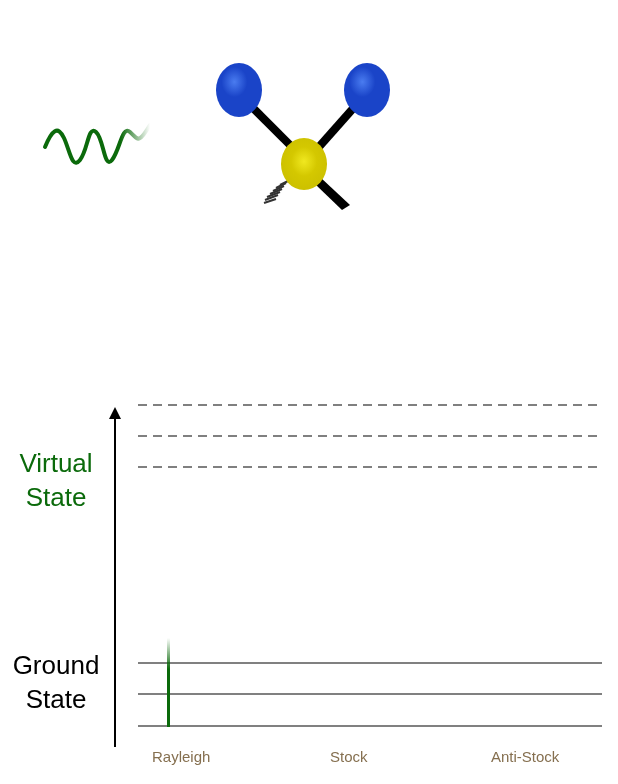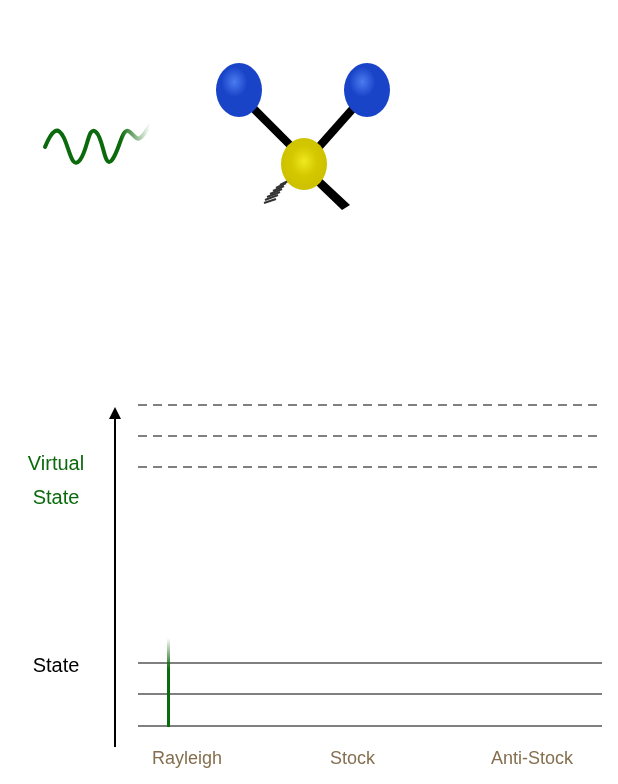--- a/index.html
+++ b/index.html
@@ -1,21 +1,21 @@
 <!DOCTYPE html>
 <html><head>
 <meta charset="utf-8">
 <style>
   html, body { margin:0; padding:0; background:#ffffff; }
   body { width:618px; height:784px; position:relative; overflow:hidden; font-family:"Liberation Sans", sans-serif; }
   .abs { position:absolute; }
-  .label { font-size:20px; line-height:34px; text-align:center; }
+  .label { font-size:26px; line-height:34px; text-align:center; }
   .green { color:#0b6a0b; }
   .black { color:#000; }
-  .xlabel { font-size:18px; color:#856f4f; }
+  .xlabel { font-size:15px; color:#856f4f; }
 </style>
 </head>
 <body>
 
 <svg class="abs" style="left:40px;top:110px" width="115" height="70" viewBox="0 0 115 70">
   <defs>
     <linearGradient id="wg" x1="0" x2="1" y1="0" y2="0">
       <stop offset="0" stop-color="#0b6a0b"></stop>
       <stop offset="0.72" stop-color="#0b6a0b"></stop>
       <stop offset="1" stop-color="#0b6a0b" stop-opacity="0"></stop>
@@ -60,20 +60,21 @@
   <line x1="10" y1="10" x2="10" y2="342" stroke="#000" stroke-width="2"></line>
   <polygon points="4,14 10,2 16,14" fill="#000"></polygon>
 </svg>
 
 <div class="abs label green" style="left:0;top:446px;width:112px;">
   <div>Virtual</div>
   <div>State</div>
 </div>
 
 <div class="abs label black" style="left:0;top:648px;width:112px;">
+  <div>Ground</div>
   <div>State</div>
 </div>
 
 <svg class="abs" style="left:0;top:0" width="618" height="784" viewBox="0 0 618 784">
   <g stroke="#808080" stroke-width="2" stroke-dasharray="9,6">
     <line x1="138" y1="405" x2="602" y2="405"></line>
     <line x1="138" y1="436" x2="602" y2="436"></line>
     <line x1="138" y1="467" x2="602" y2="467"></line>
   </g>
   <g stroke="#808080" stroke-width="2">

